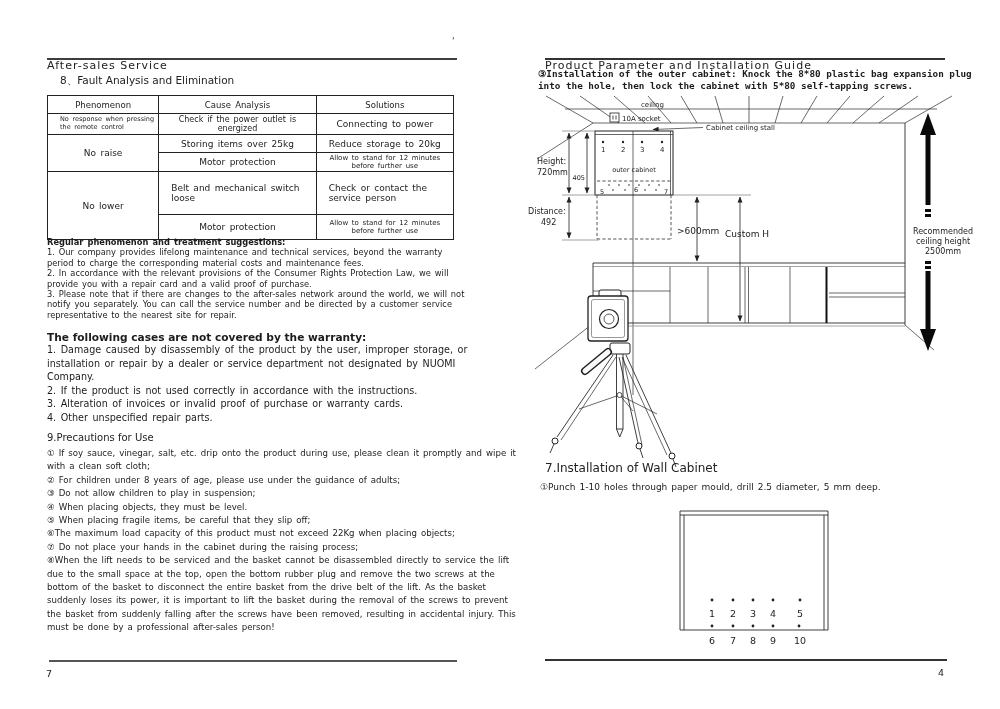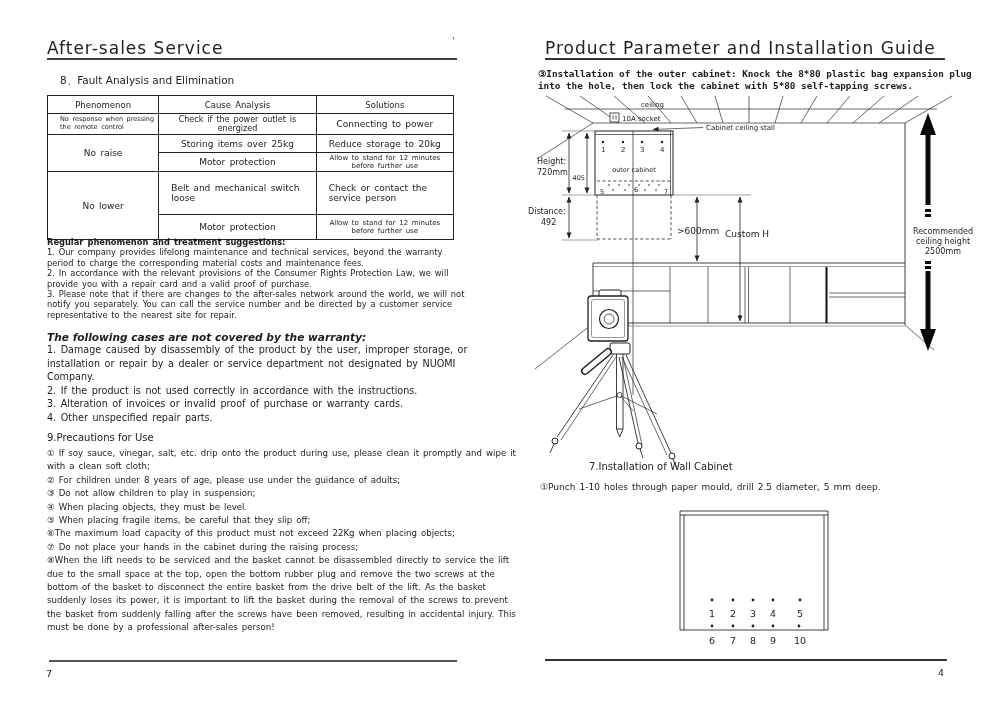--- a/index.html
+++ b/index.html
@@ -1,34 +1,34 @@
 <!DOCTYPE html>
 <html><head>
 <meta charset="utf-8">
 <style>
   html,body{margin:0;padding:0;background:#fff;}
   #page{position:relative;width:1000px;height:709px;background:#fff;overflow:hidden;
         font-family:"DejaVu Sans","Liberation Sans",sans-serif;color:#1c1c1c;}
   .abs{position:absolute;}
-  .pgtitle{font-size:17px;letter-spacing:1px;color:#222;white-space:nowrap;}
+  .pgtitle{font-size:11px;letter-spacing:1px;color:#222;white-space:nowrap;margin-top:21px;}
   .rule{background:#3d3d3d;height:2px;}
   .secttl{font-size:10.5px;color:#222;white-space:nowrap;}
   
   table.fault{border-collapse:collapse;table-layout:fixed;}
   table.fault td,table.fault th{border:1px solid #222;font-weight:normal;text-align:center;
        vertical-align:middle;padding:1px 2px;word-spacing:1.5px;}
   .fs9{font-size:9px;margin-top:25px;}  .fs85{font-size:8.5px;} .fs8{font-size:8px;}
   .fs7{font-size:7px;line-height:1.15;} .fs65{font-size:6.5px;line-height:1.2;}
   .tl{text-align:left !important;padding-left:12px !important;}
   
   .regular{width:424px;font-size:8.3px;line-height:10.4px;word-spacing:1.2px;}
   .regular .ttl{font-weight:bold;}
   .regular p{margin:0;}
   .warr{width:432px;font-size:9.6px;line-height:13.6px;word-spacing:1.5px;}
-  .warrttl{font-size:10.6px;font-weight:bold;white-space:nowrap;font-style:italic;}
+  .warrttl{font-size:10.6px;font-weight:bold;white-space:nowrap;}
   .warr p{margin:0;}
   .prec{width:478px;font-size:8.6px;line-height:13.4px;word-spacing:1.3px;}
   .prec p{margin:0;}
   .pagenum{font-size:9.5px;}
   .mono{font-family:"DejaVu Sans Mono","Liberation Mono",monospace;font-weight:bold;
         font-size:9.3px;line-height:11.5px;width:448px;}
   .step1{font-size:9px;line-height:12px;word-spacing:1.2px;}
   .tick{font-size:9px;color:#333;}
   
   svg text{fill:#1c1c1c;}
@@ -291,21 +291,21 @@
       <circle cx="94.5" cy="302" r="2.5" fill="#fff" stroke="#222" stroke-width="0.8"></circle>
       <circle cx="30" cy="348" r="3" fill="#fff" stroke="#222" stroke-width="1"></circle>
       <line class="ln" x1="29" y1="351" x2="25" y2="360"></line>
       <circle cx="147" cy="363" r="3" fill="#fff" stroke="#222" stroke-width="1"></circle>
       <line class="ln" x1="148" y1="366" x2="151" y2="374"></line>
       <circle cx="114" cy="353" r="3" fill="#fff" stroke="#222" stroke-width="1"></circle>
       <line class="ln" x1="115" y1="356" x2="118" y2="365"></line>
     </g>
   </svg>
 
-  <div class="abs secttl" style="left:545px;top:461px;font-size:10px;margin-left:44px;">7.Installation of Wall Cabinet</div>
+  <div class="abs secttl" style="left:545px;top:461px;font-size:12px;">7.Installation of Wall Cabinet</div>
   <div class="abs step1" style="left:540px;top:481px;width:430px;">
     <div>①Punch 1-10 holes through paper mould, drill 2.5 diameter, 5 mm deep.</div>
   </div>
 
   <svg class="abs" style="left:660px;top:505px;" width="225" height="148" viewBox="0 0 225 148">
     <g>
       <line class="ln" x1="20" y1="6" x2="168" y2="6"></line>
       <line class="ln" x1="20" y1="10" x2="168" y2="10"></line>
       <line class="ln" x1="20" y1="6" x2="20" y2="125"></line>
       <line class="ln" x1="24" y1="10" x2="24" y2="125"></line>

